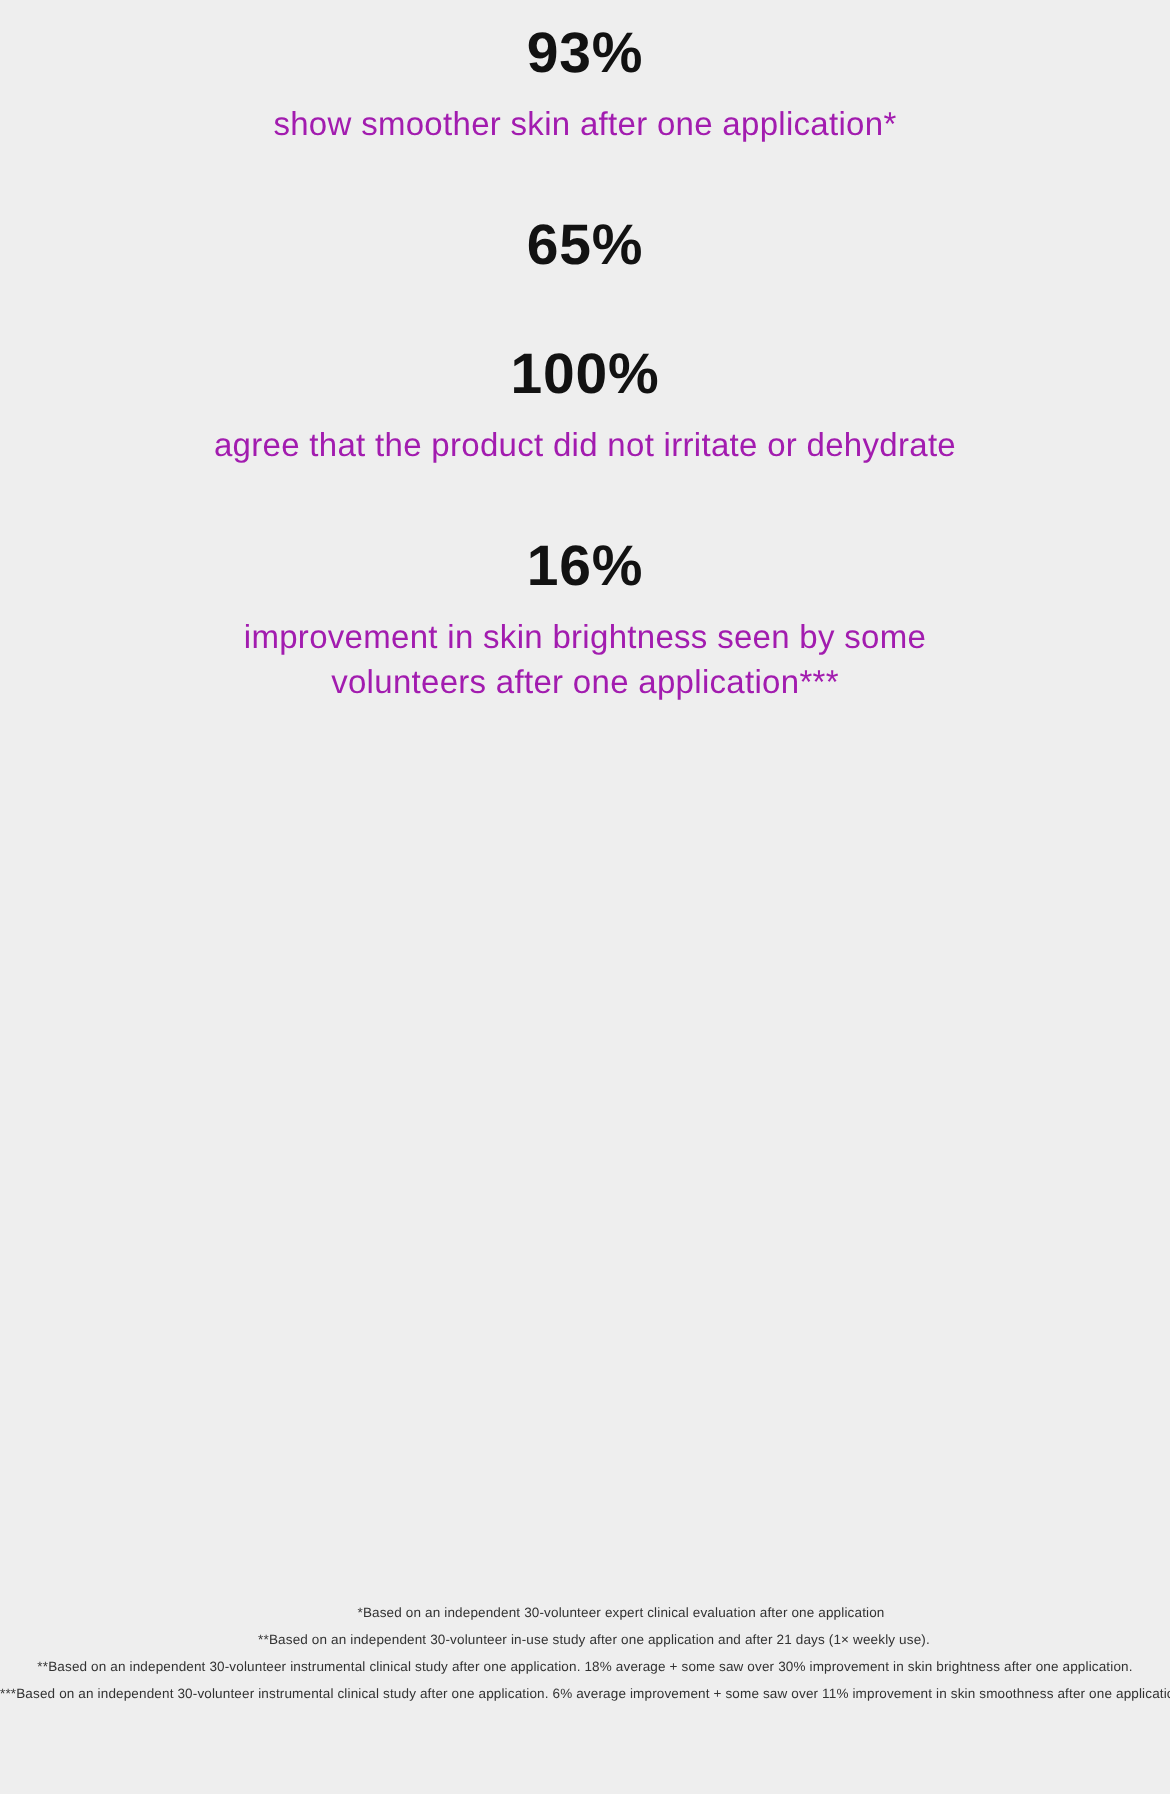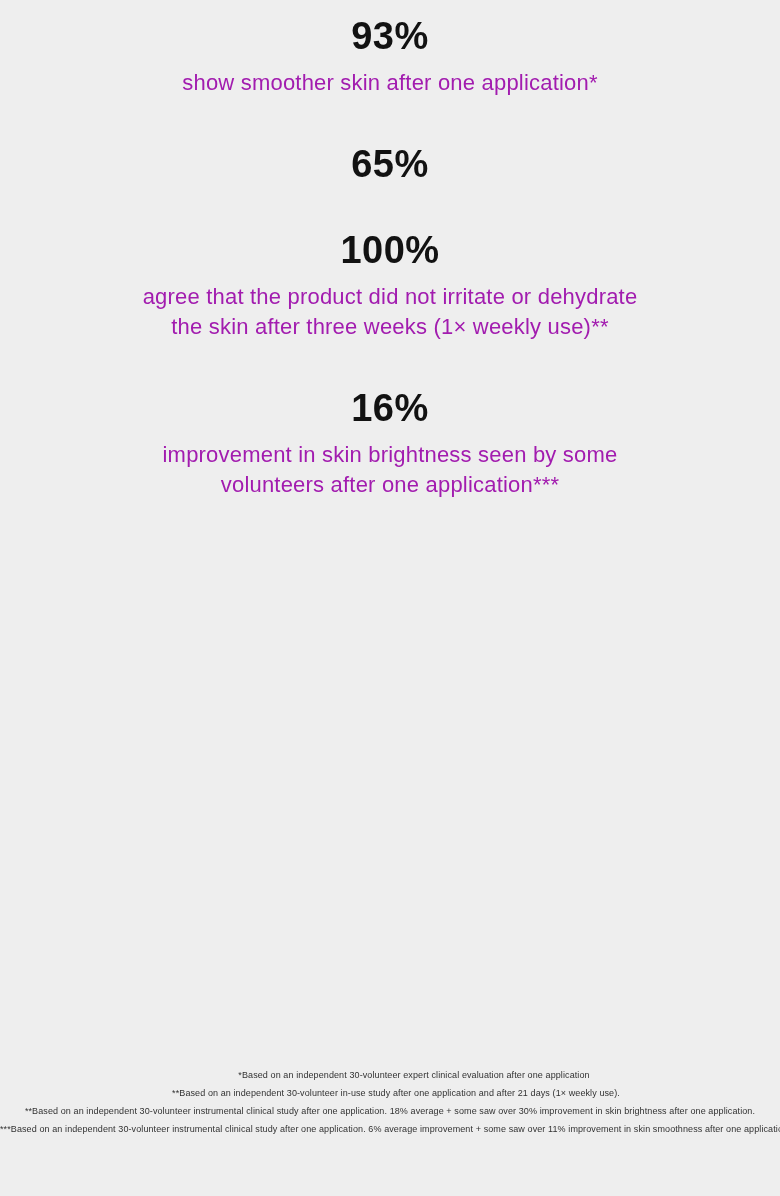--- a/index.html
+++ b/index.html
@@ -66,21 +66,20 @@
     </div>
 
     <div class="stat">
       <div class="stat-value">65%</div>
     </div>
 
     <div class="stat">
       <div class="stat-value">100%</div>
       <div class="stat-desc">
         <div>agree that the product did not irritate or dehydrate</div>
-        <div>the skin after three weeks (1× weekly use)**</div>
       </div>
     </div>
 
     <div class="stat">
       <div class="stat-value">16%</div>
       <div class="stat-desc">
         <div>improvement in skin brightness seen by some</div>
         <div>volunteers after one application***</div>
       </div>
     </div>

